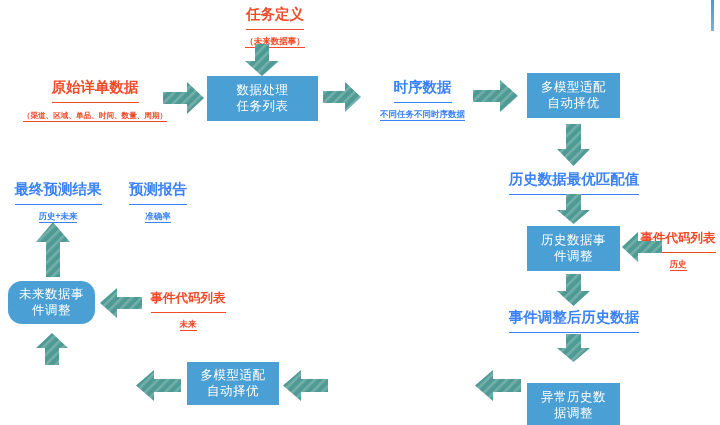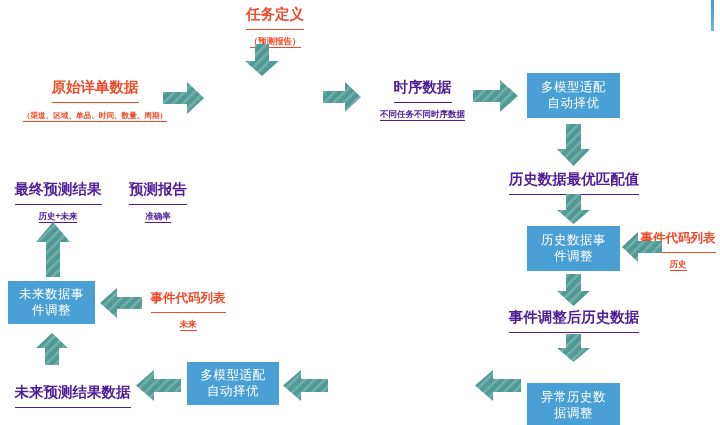--- a/index.html
+++ b/index.html
@@ -49,21 +49,21 @@
   }
   .label .sub{
     display:inline-block;
     font-size:8.5px;
     font-weight:bold;
     line-height:1.3;
     margin-top:2px;
     border-bottom:1px solid currentColor;
     white-space:nowrap;
   }
-  .label.teal{color:#4c1d95;}
+  .label.teal{color:#3b82f6;}
   .label.red{color:#f04b28;}
   .label.nosub .main{border-bottom:1.6px solid currentColor;}
 
   
   .arrow{
     position:absolute;
   }
   .arrow svg{display:block;width:100%;height:100%;}
 
   
@@ -83,21 +83,21 @@
     <defs>
       <pattern id="stripe" width="7" height="7" patternTransform="rotate(45)" patternUnits="userSpaceOnUse">
         <rect width="7" height="7" fill="#4f9a94"></rect>
         <rect width="2.6" height="7" fill="#74b0aa"></rect>
       </pattern>
     </defs>
   </svg>
 
   <div class="label red" style="left:205px;top:5px;width:140px;">
     <div class="main">任务定义</div><br>
-    <div class="sub">（预测报告）</div>
+    <div class="sub">（未来数据事）</div>
   </div>
 
   <div class="label red" style="left:0px;top:78px;width:190px;">
     <div class="main">原始详单数据</div><br>
     <div class="sub" style="font-size:7.6px;margin-top:8px;">（渠道、区域、单品、时间、数量、周期）</div>
   </div>
 
   <div class="label teal" style="left:355px;top:78px;width:135px;">
     <div class="main">时序数据</div><br>
     <div class="sub">不同任务不同时序数据</div>
@@ -110,39 +110,42 @@
   <div class="label red" style="left:635px;top:228px;width:86px;">
     <div class="main" style="font-size:12.5px;">事件代码列表</div><br>
     <div class="sub">历史</div>
   </div>
 
   <div class="label teal nosub" style="left:484px;top:308px;width:180px;">
     <div class="main">事件调整后历史数据</div>
   </div>
 
 
-  <div class="label teal nosub" style="left:0px;top:383px;width:145px;">
-    <div class="main">未来预测结果数据</div>
-  </div>
 
   <div class="label red" style="left:138px;top:288px;width:100px;">
     <div class="main" style="font-size:12.5px;">事件代码列表</div><br>
     <div class="sub">未来</div>
   </div>
 
   <div class="label teal" style="left:3px;top:180px;width:110px;">
     <div class="main">最终预测结果</div><br>
     <div class="sub">历史+未来</div>
   </div>
 
   <div class="label teal" style="left:116px;top:180px;width:84px;">
     <div class="main">预测报告</div><br>
     <div class="sub">准确率</div>
   </div>
 
+  <div class="box" style="left:207px;top:76px;width:111px;height:45px;">
+    <div>
+      <span>数据处理</span>
+      <span>任务列表</span>
+    </div>
+  </div>
 
   <div class="box" style="left:527px;top:73px;width:93px;height:45px;">
     <div>
       <span>多模型适配</span>
       <span>自动择优</span>
     </div>
   </div>
 
   <div class="box" style="left:527px;top:226px;width:93px;height:45px;">
     <div>
@@ -158,21 +161,21 @@
     </div>
   </div>
 
   <div class="box" style="left:187px;top:362px;width:92px;height:43px;">
     <div>
       <span>多模型适配</span>
       <span>自动择优</span>
     </div>
   </div>
 
-  <div class="box" style="left:8px;top:281px;width:87px;height:43px;">
+  <div class="box" style="left:8px;top:281px;width:87px;height:43px;border-radius:14px;">
     <div>
       <span>未来数据事</span>
       <span>件调整</span>
     </div>
   </div>
 
   <div class="arrow" style="left:245px;top:44px;width:34px;height:32px;">
     <svg viewBox="0 0 34 32" preserveAspectRatio="none">
       <polygon points="10,0 24,0 24,17 34,17 17,32 0,17 10,17" fill="url(#stripe)"></polygon>
     </svg>

